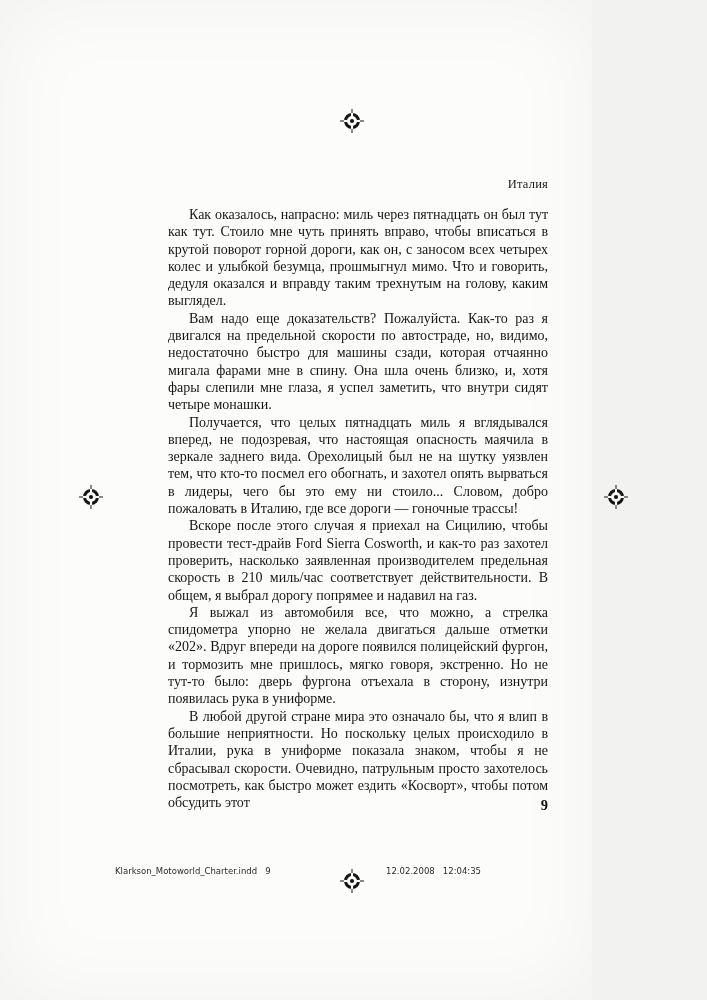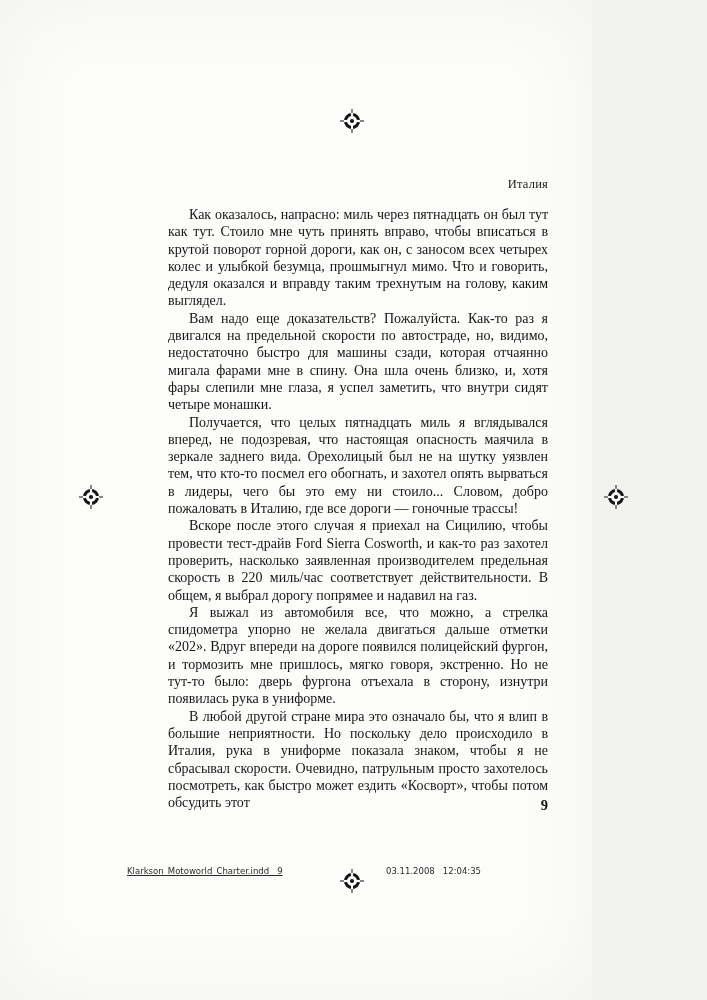--- a/index.html
+++ b/index.html
@@ -57,21 +57,21 @@
     color: #111;
   }
   .footer-left, .footer-right {
     position: absolute;
     top: 866px;
     font-family: "DejaVu Sans", "Liberation Sans", sans-serif;
     font-size: 8.5px;
     color: #2b2b2b;
     white-space: pre;
   }
-  .footer-left  { left: 127px; text-decoration: underline; }
+  .footer-left  { left: 115px; }
   .footer-right { right: 111px; }
 </style>
 </head>
 <body>
 
 <div class="sheet">
 
   <span class="reg-mark reg-top">
     <svg viewBox="0 0 24 24">
       <line x1="12" y1="0" x2="12" y2="24" stroke="#151515" stroke-width="1"></line>
@@ -112,23 +112,23 @@
       <circle cx="12" cy="12" r="2.1" fill="#151515"></circle>
     </svg>
   </span>
 
   <div class="running-head">Италия</div>
 
   <div class="body-text">
     <p>Как оказалось, напрасно: миль через пятнадцать он был тут как тут. Стоило мне чуть принять вправо, чтобы вписаться в крутой поворот горной дороги, как он, с заносом всех четырех колес и улыбкой безумца, прошмыгнул мимо. Что и говорить, дедуля оказался и вправду таким трехнутым на голову, каким выглядел.</p>
     <p>Вам надо еще доказательств? Пожалуйста. Как-то раз я двигался на предельной скорости по автостраде, но, видимо, недостаточно быстро для машины сзади, которая отчаянно мигала фарами мне в спину. Она шла очень близко, и, хотя фары слепили мне глаза, я успел заметить, что внутри сидят четыре монашки.</p>
     <p>Получается, что целых пятнадцать миль я вглядывался вперед, не подозревая, что настоящая опасность маячила в зеркале заднего вида. Орехолицый был не на шутку уязвлен тем, что кто-то посмел его обогнать, и захотел опять вырваться в лидеры, чего бы это ему ни стоило... Словом, добро пожаловать в Италию, где все дороги — гоночные трассы!</p>
-    <p>Вскоре после этого случая я приехал на Сицилию, чтобы провести тест-драйв Ford Sierra Cosworth, и как-то раз захотел проверить, насколько заявленная производителем предельная скорость в 220 миль/час соответствует действительности. В общем, я выбрал дорогу попрямее и надавил на газ.</p>
+    <p>Вскоре после этого случая я приехал на Сицилию, чтобы провести тест-драйв Ford Sierra Cosworth, и как-то раз захотел проверить, насколько заявленная производителем предельная скорость в 210 миль/час соответствует действительности. В общем, я выбрал дорогу попрямее и надавил на газ.</p>
     <p>Я выжал из автомобиля все, что можно, а стрелка спидометра упорно не желала двигаться дальше отметки «202». Вдруг впереди на дороге появился полицейский фургон, и тормозить мне пришлось, мягко говоря, экстренно. Но не тут-то было: дверь фургона отъехала в сторону, изнутри появилась рука в униформе.</p>
-    <p>В любой другой стране мира это означало бы, что я влип в большие неприятности. Но поскольку дело происходило в Италия, рука в униформе показала знаком, чтобы я не сбрасывал скорости. Очевидно, патрульным просто захотелось посмотреть, как быстро может ездить «Косворт», чтобы потом обсудить этот</p>
+    <p>В любой другой стране мира это означало бы, что я влип в большие неприятности. Но поскольку целых происходило в Италии, рука в униформе показала знаком, чтобы я не сбрасывал скорости. Очевидно, патрульным просто захотелось посмотреть, как быстро может ездить «Косворт», чтобы потом обсудить этот</p>
   </div>
 
   <div class="page-number">9</div>
 
   <div class="footer-left">Klarkson_Motoworld_Charter.indd   9</div>
-  <div class="footer-right">03.11.2008   12:04:35</div>
+  <div class="footer-right">12.02.2008   12:04:35</div>
 
 </div>
 
 </body></html>

